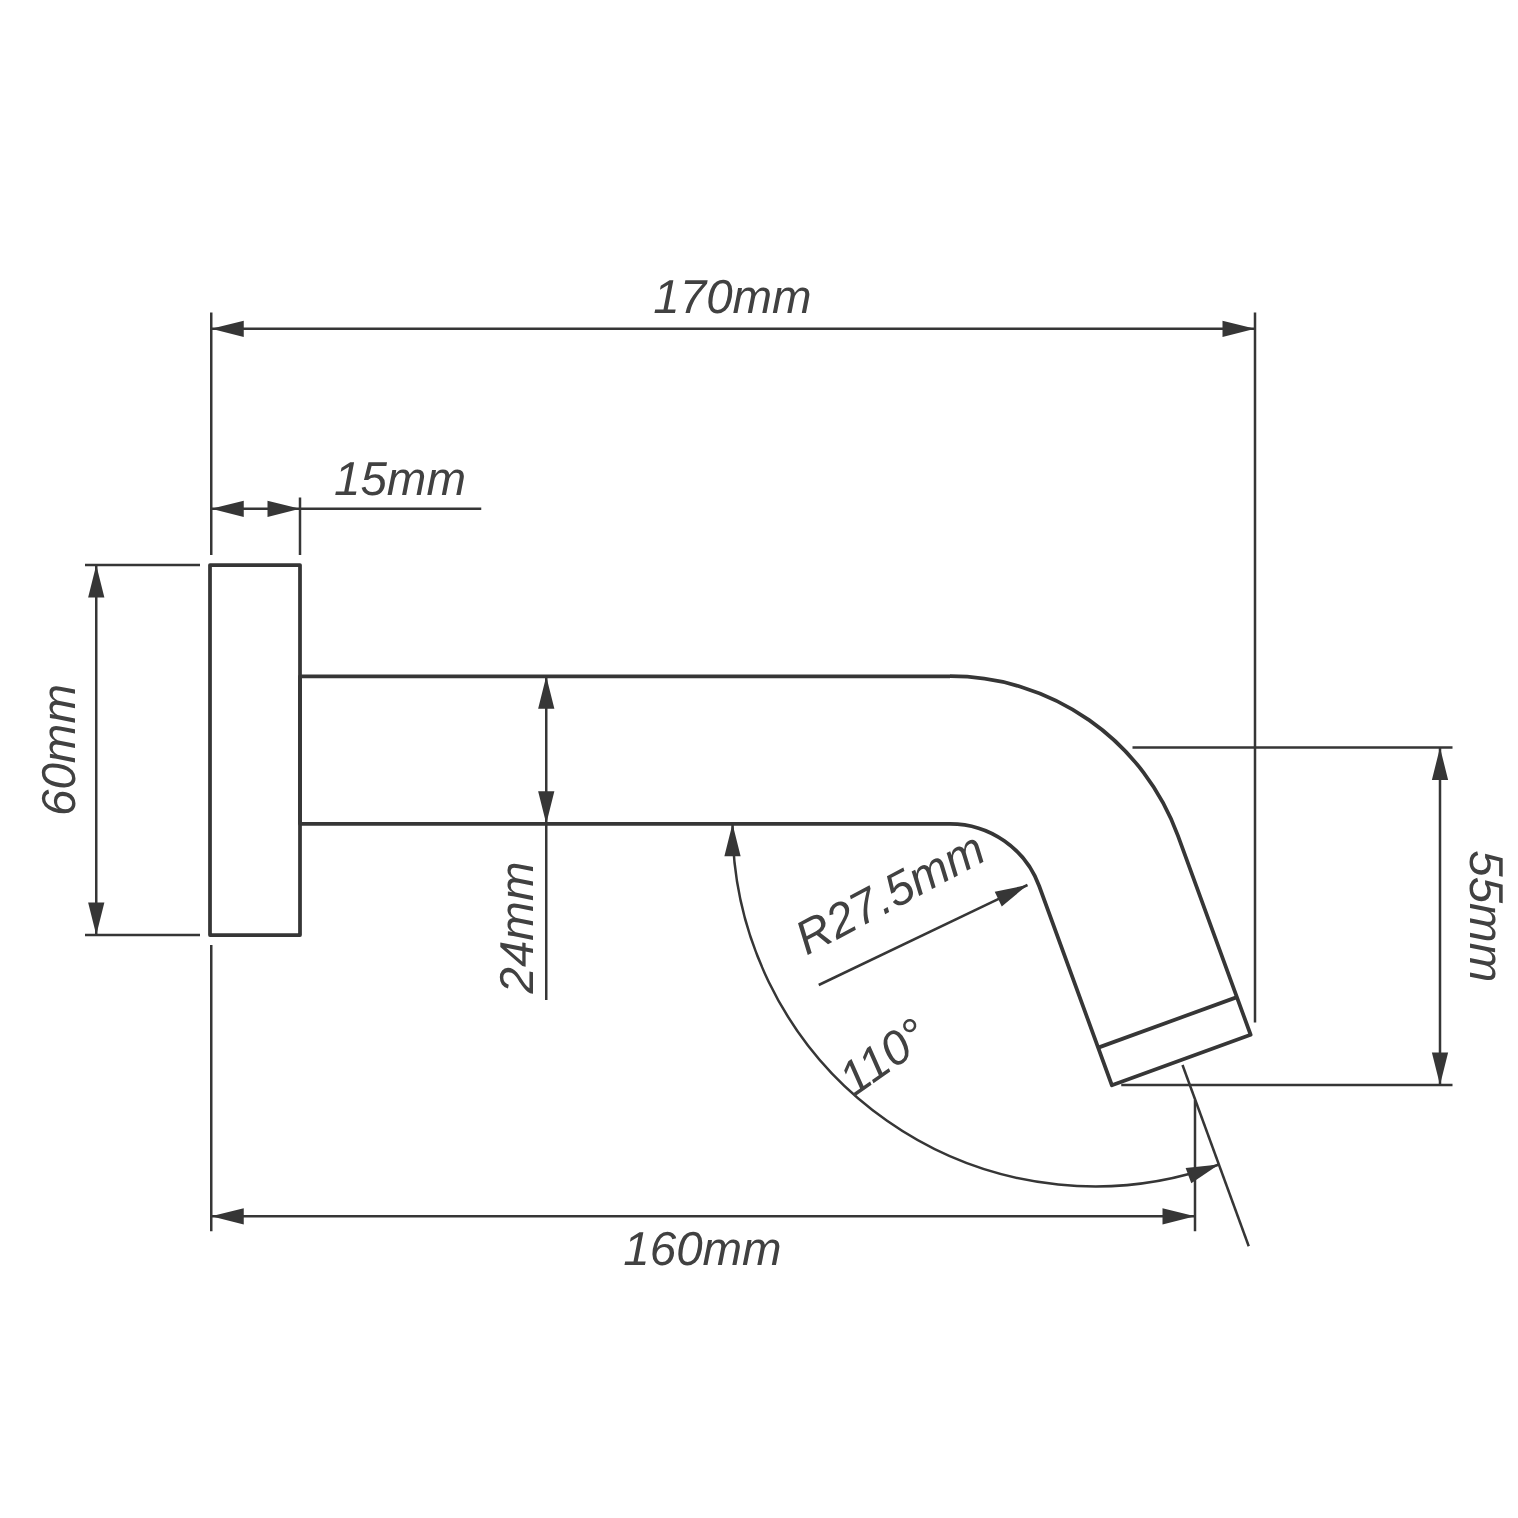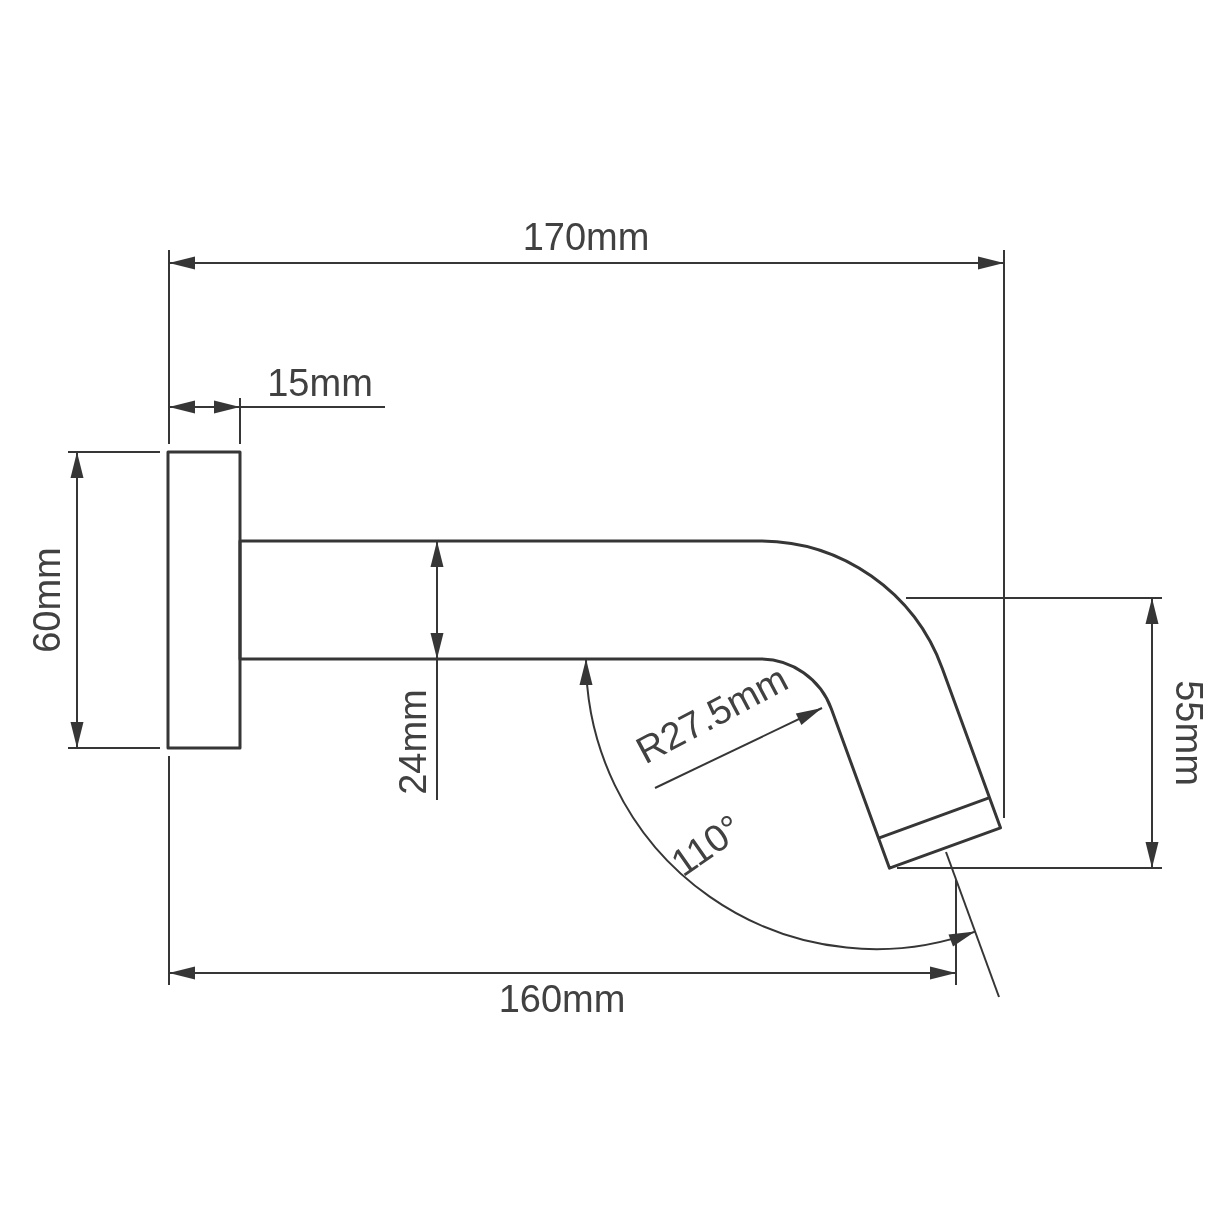--- a/index.html
+++ b/index.html
@@ -14,20 +14,21 @@
     height:1214px;
     background:var(--bg);
     font-family:"Liberation Sans", sans-serif;
   }
   .canvas{
     position:relative;
     width:1214px;
     height:1214px;
     background:var(--bg);
     overflow:hidden;
+    font-style:italic;
   }
   svg{display:block}
   .obj rect,.obj path,.obj line{
     stroke:var(--line);
     stroke-width:3;
     fill:none;
     stroke-linejoin:round;
   }
   .dim line{
     stroke:var(--line);

